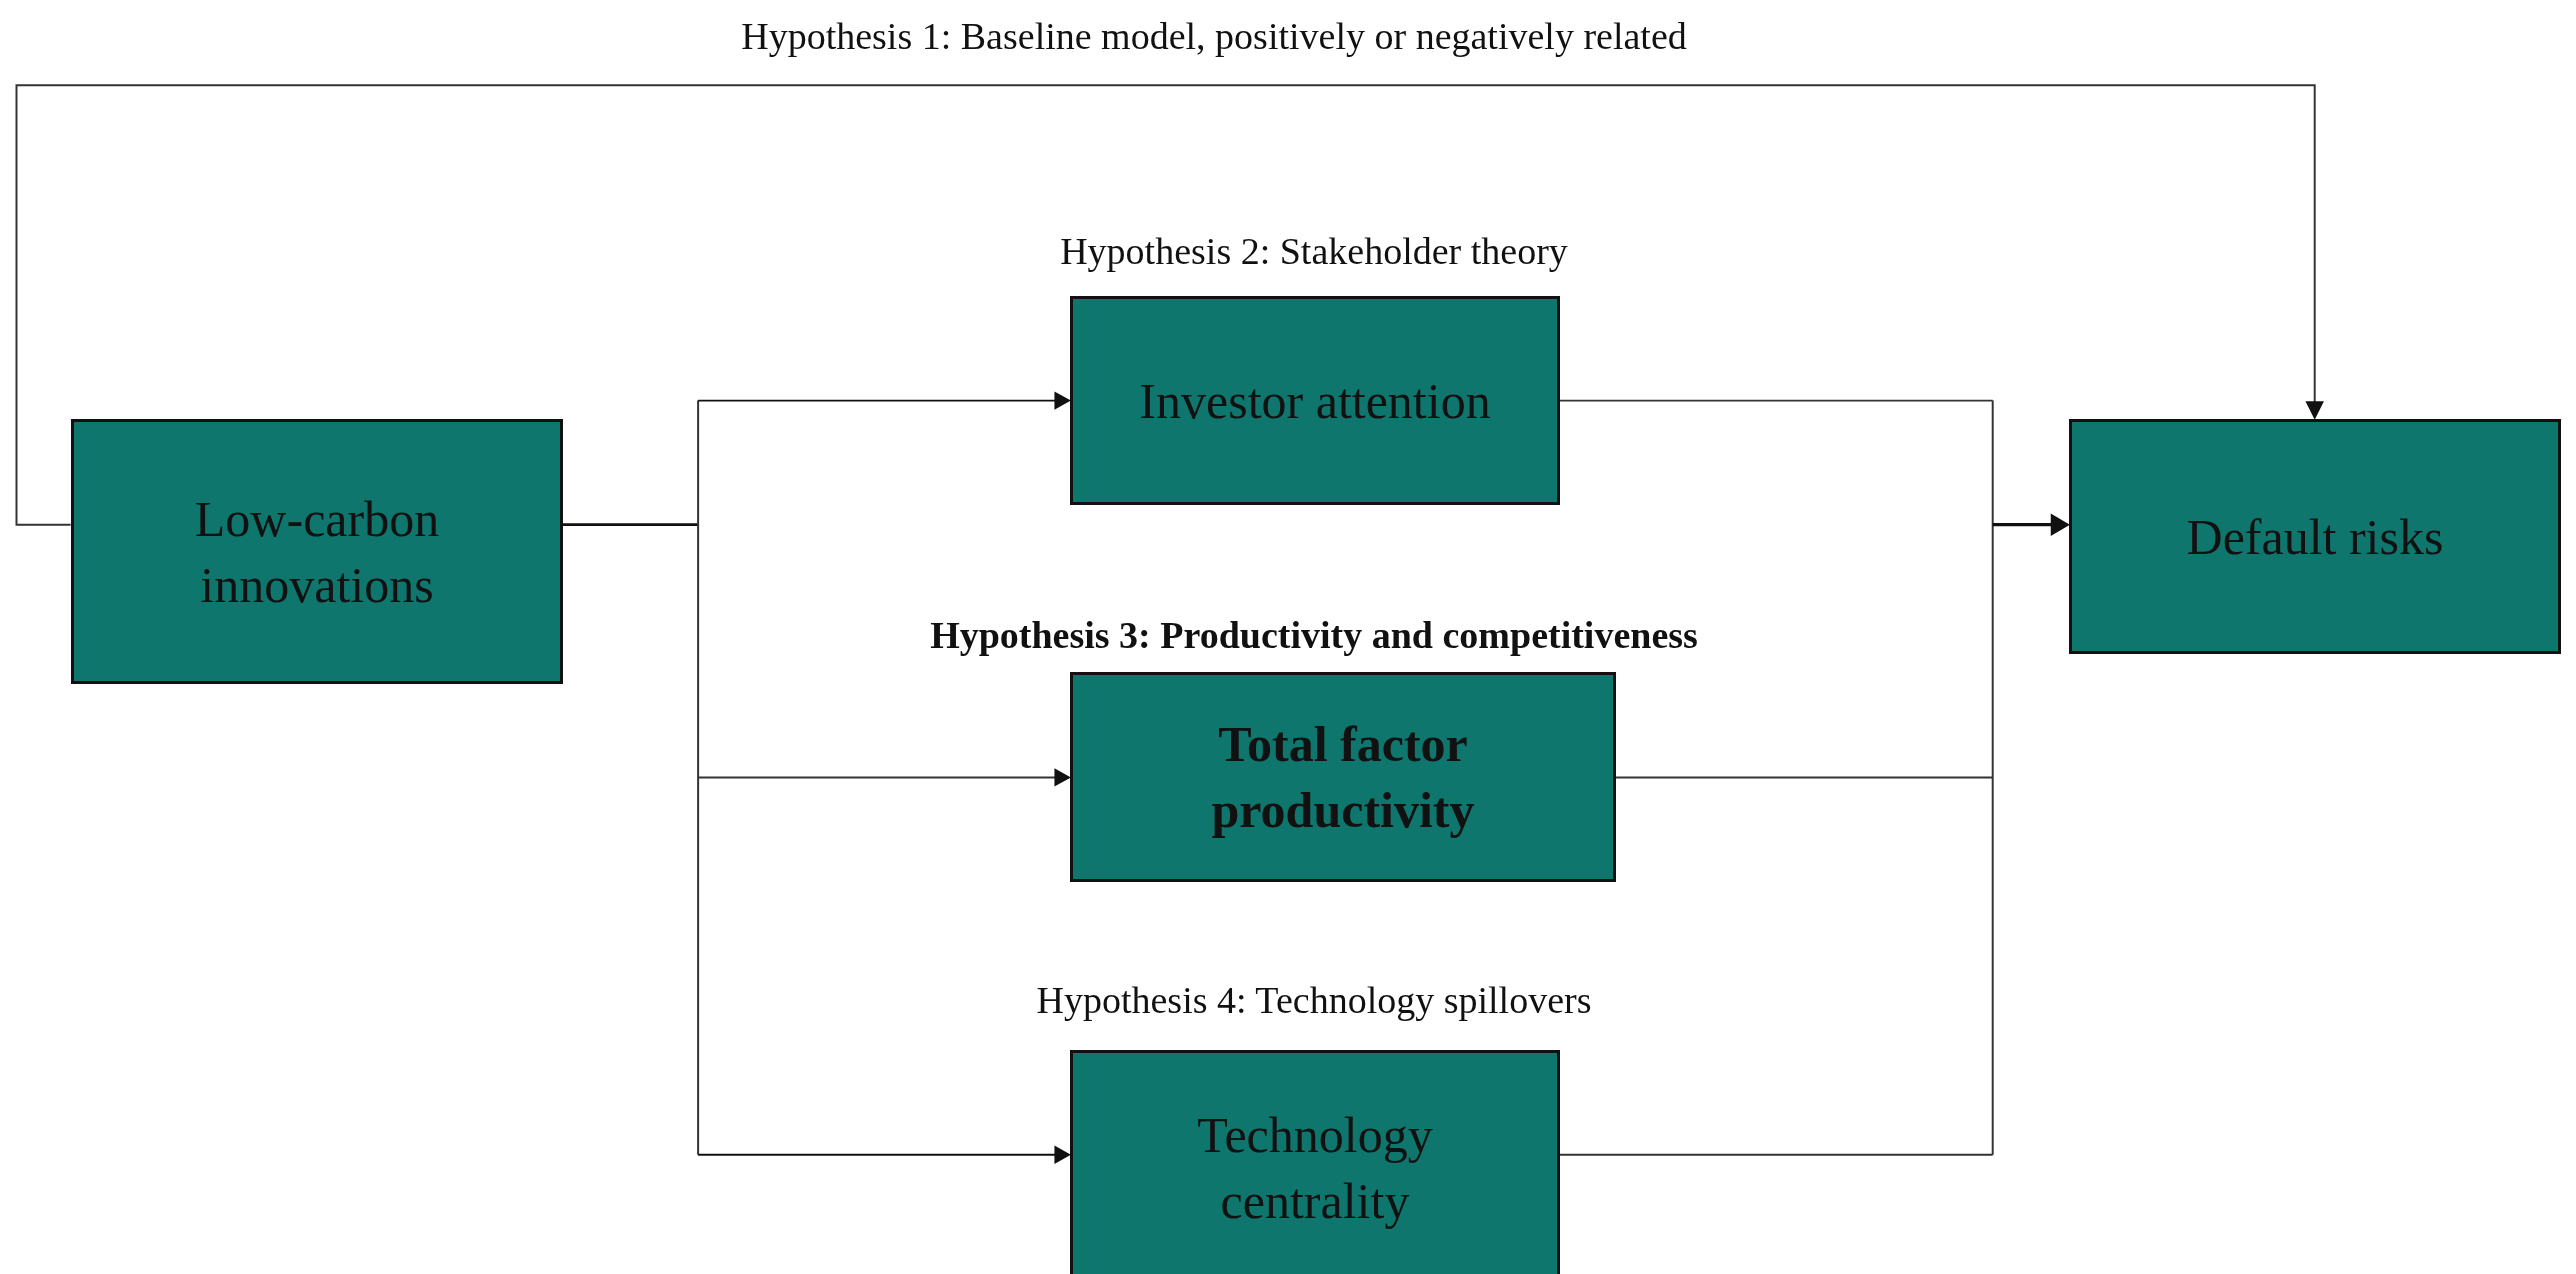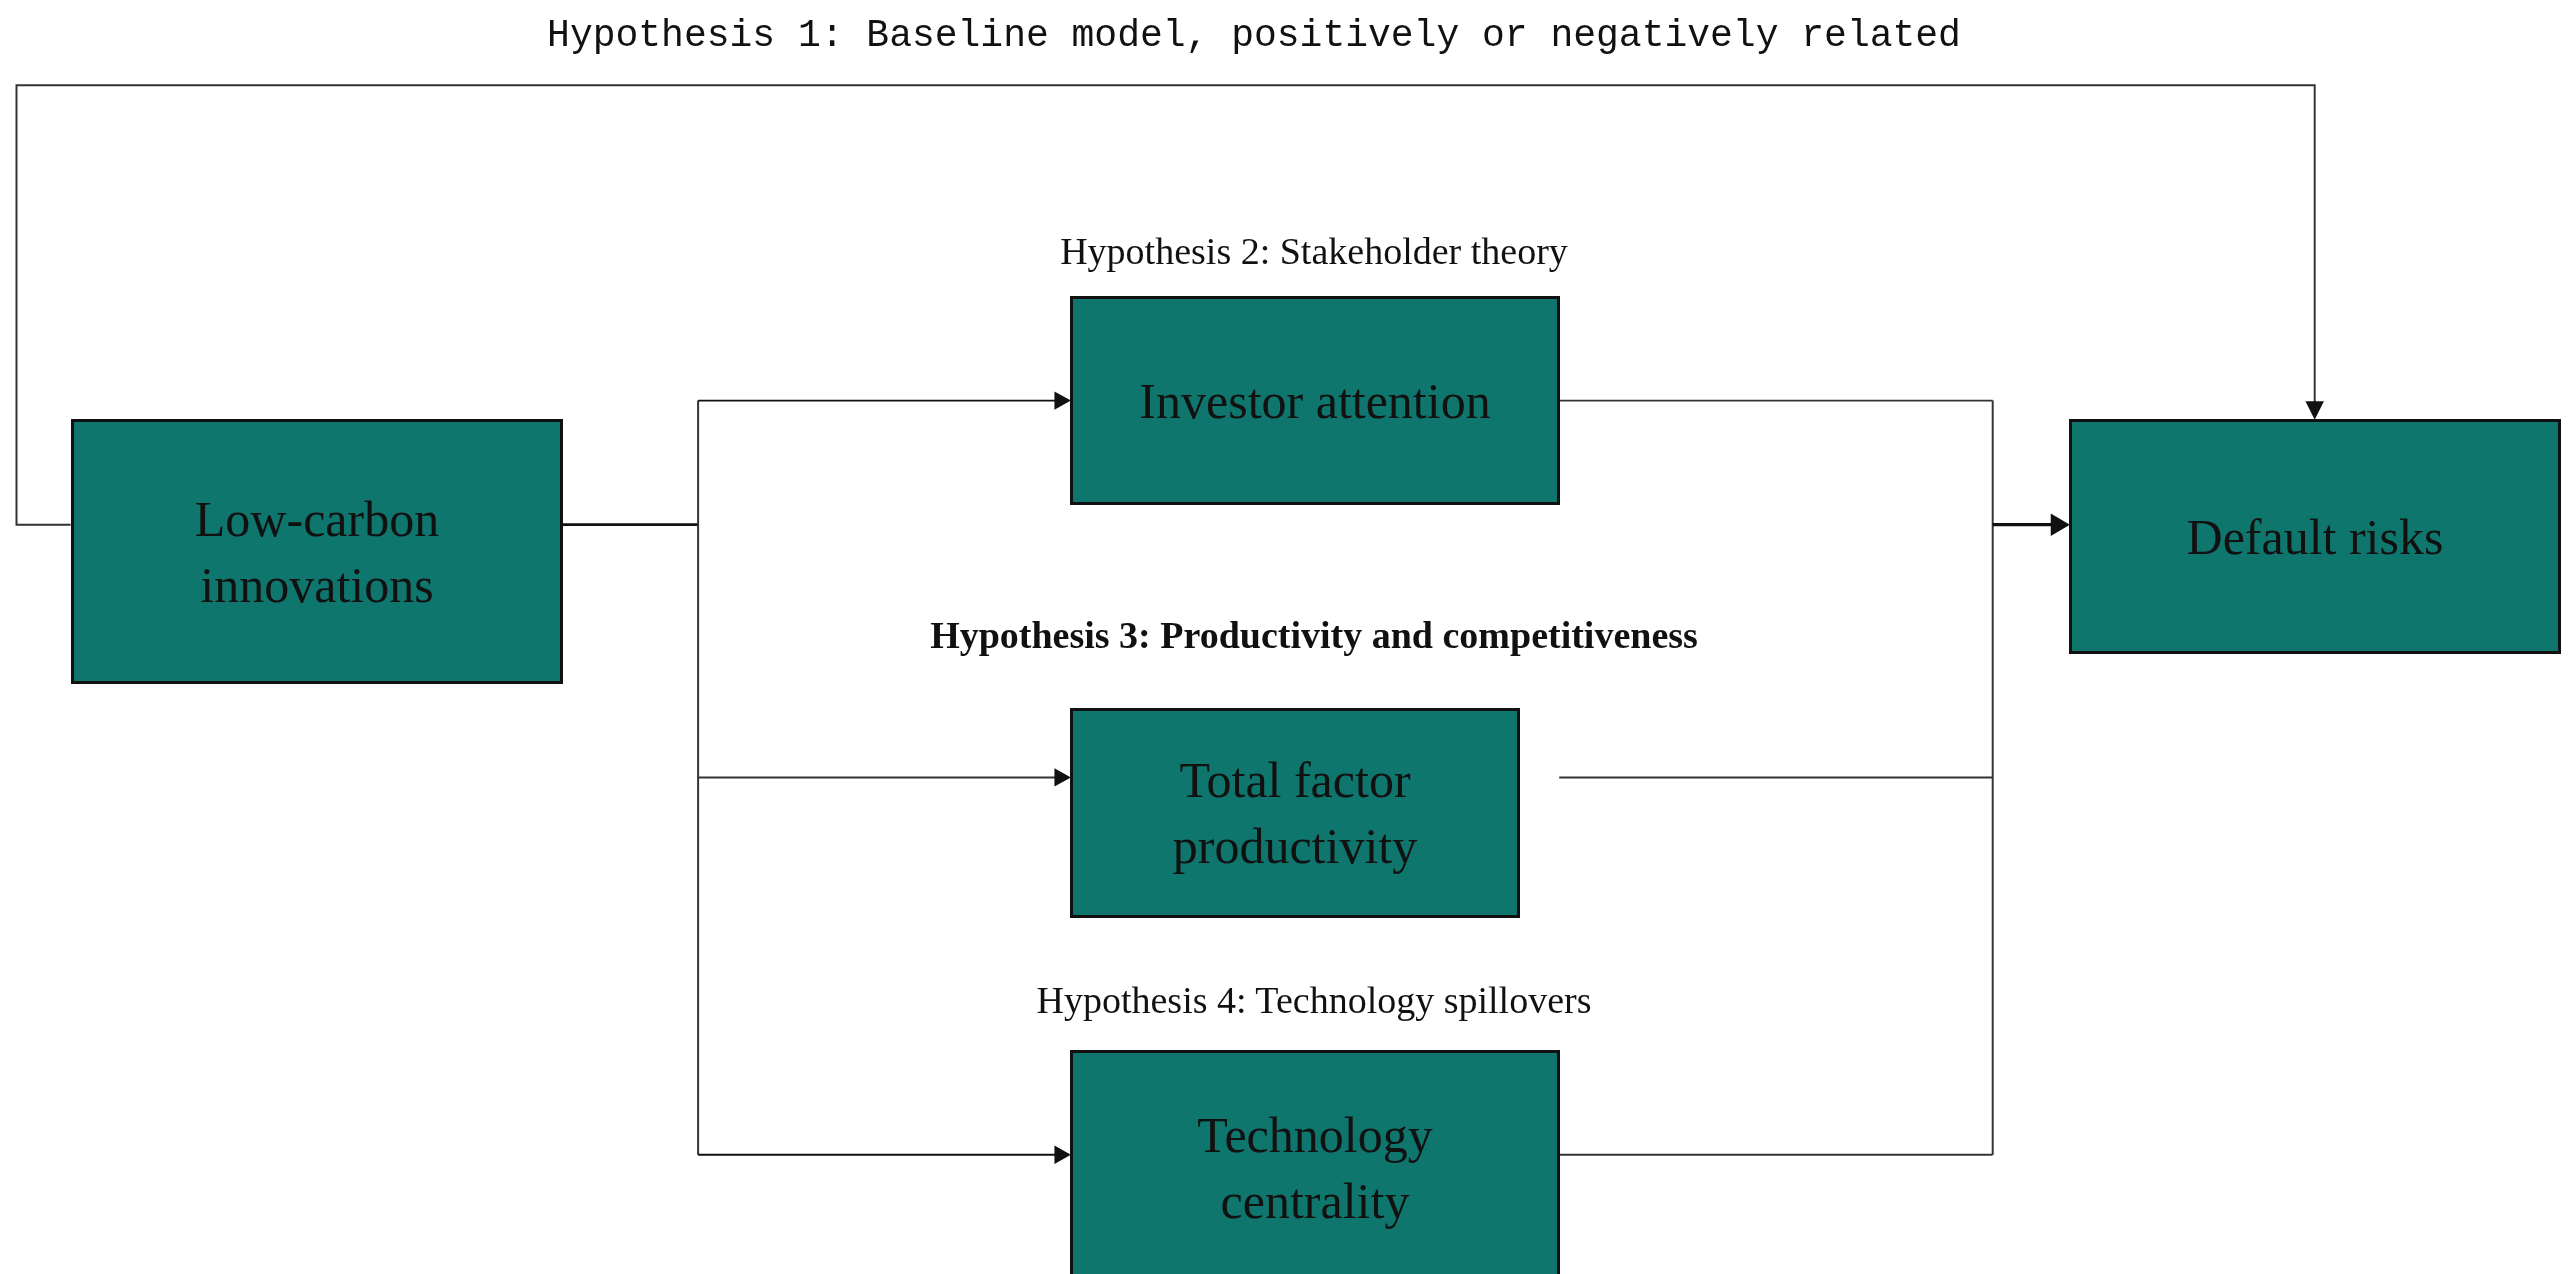--- a/index.html
+++ b/index.html
@@ -41,37 +41,37 @@
 
   <g fill="#111">
     <polygon points="3494,608 3522,608 3508,636"></polygon>
     <polygon points="1598,593 1623,607 1598,621"></polygon>
     <polygon points="1598,1164 1623,1178 1598,1192"></polygon>
     <polygon points="1598,1736 1623,1750 1598,1764"></polygon>
     <polygon points="3108,778 3137,795 3108,812"></polygon>
   </g>
 </svg>
 
-<div class="hyp" style="left:1254px; top:13px;font-family:Liberation Mono, monospace;">Hypothesis 1: Baseline model, positively or negatively related</div>
+<div class="hyp" style="left:1214px; top:13px;">Hypothesis 1: Baseline model, positively or negatively related</div>
 <div class="hyp" style="left:1314px; top:228px;">Hypothesis 2: Stakeholder theory</div>
 <div class="hyp" style="left:1314px; top:612px;font-weight:bold;">Hypothesis 3: Productivity and competitiveness</div>
 <div class="hyp" style="left:1314px; top:977px;">Hypothesis 4: Technology spillovers</div>
 
 <div class="box" style="left:71px; top:419px; width:492px; height:265px;">
   <div>
     <div>Low-carbon</div>
     <div>innovations</div>
   </div>
 </div>
 
 <div class="box" style="left:1070px; top:296px; width:490px; height:209px;">
   <div>Investor attention</div>
 </div>
 
-<div class="box" style="left:1070px; top:708px; width:450px; height:210px;">
+<div class="box" style="left:1070px; top:672px; width:546px; height:210px;font-weight:bold;">
   <div>
     <div>Total factor</div>
     <div>productivity</div>
   </div>
 </div>
 
 <div class="box" style="left:1070px; top:1050px; width:490px; height:236px;">
   <div>
     <div>Technology</div>
     <div>centrality</div>

